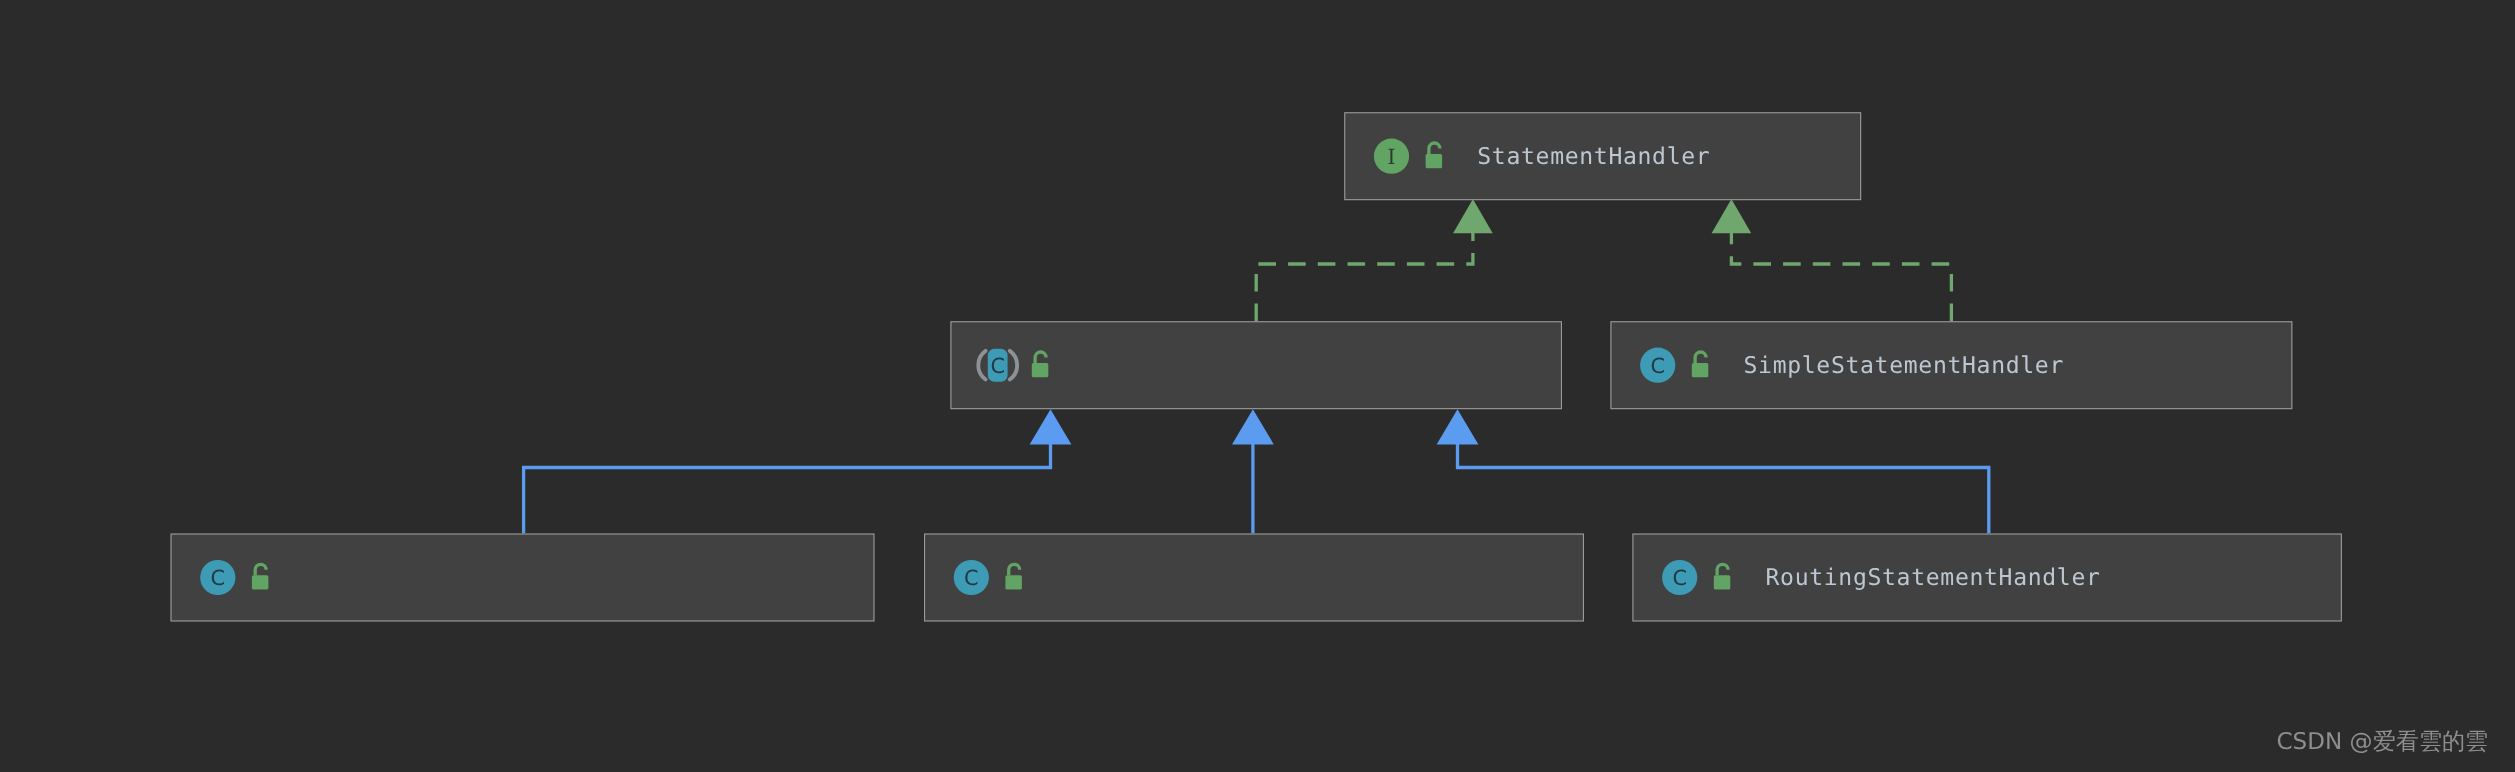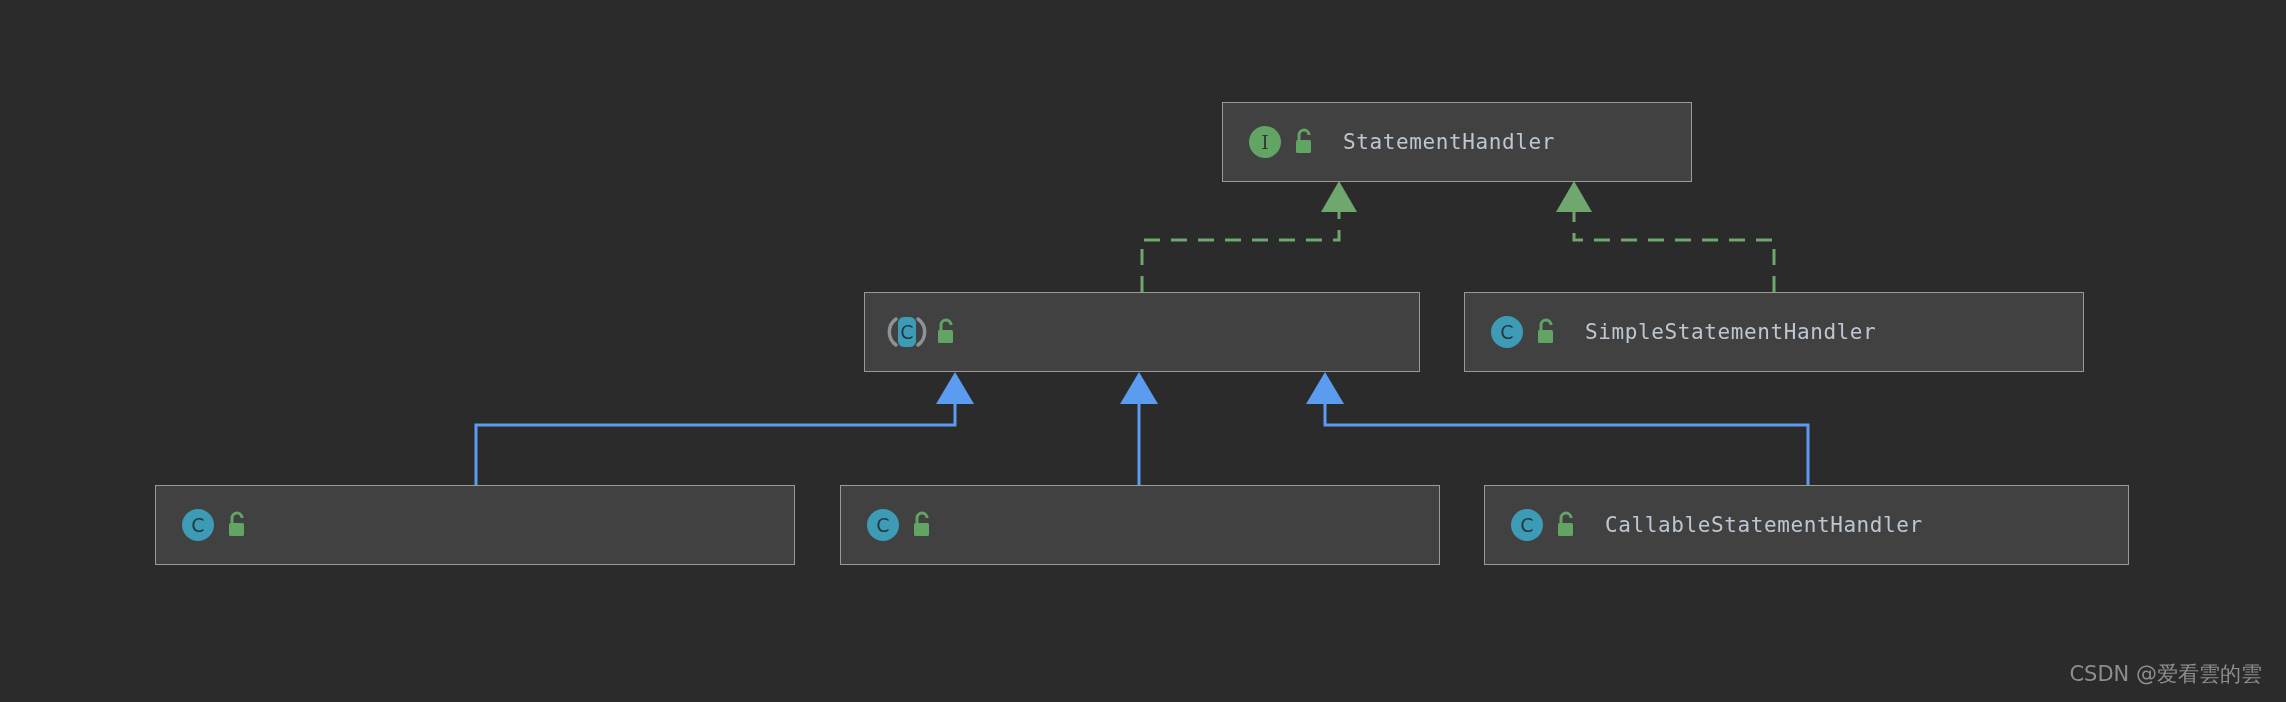--- a/index.html
+++ b/index.html
@@ -177,18 +177,18 @@
     <span class="node-icon-stack">
       <svg class="type-icon" viewBox="0 0 40 40">
         <circle cx="20" cy="20" r="16" fill="#3d9bb5"></circle>
         <text x="20" y="27" text-anchor="middle" font-family="DejaVu Sans, Liberation Sans, sans-serif" font-size="19" fill="#223a44">C</text>
       </svg>
       <svg class="lock-icon" viewBox="0 0 26 30">
         <path d="M 8 13 L 8 8 A 5 5 0 0 1 18 8" fill="none" stroke="#62a464" stroke-width="3"></path>
         <rect x="5" y="13" width="15" height="13" rx="1.5" fill="#62a464"></rect>
       </svg>
     </span>
-    <span class="node-label">CallableStatementHandler</span>
+    <span class="node-label">RoutingStatementHandler</span>
   </div>
 
   <div id="watermark">CSDN @爱看雲的雲</div>
 
 </div>
 
 </body></html>

